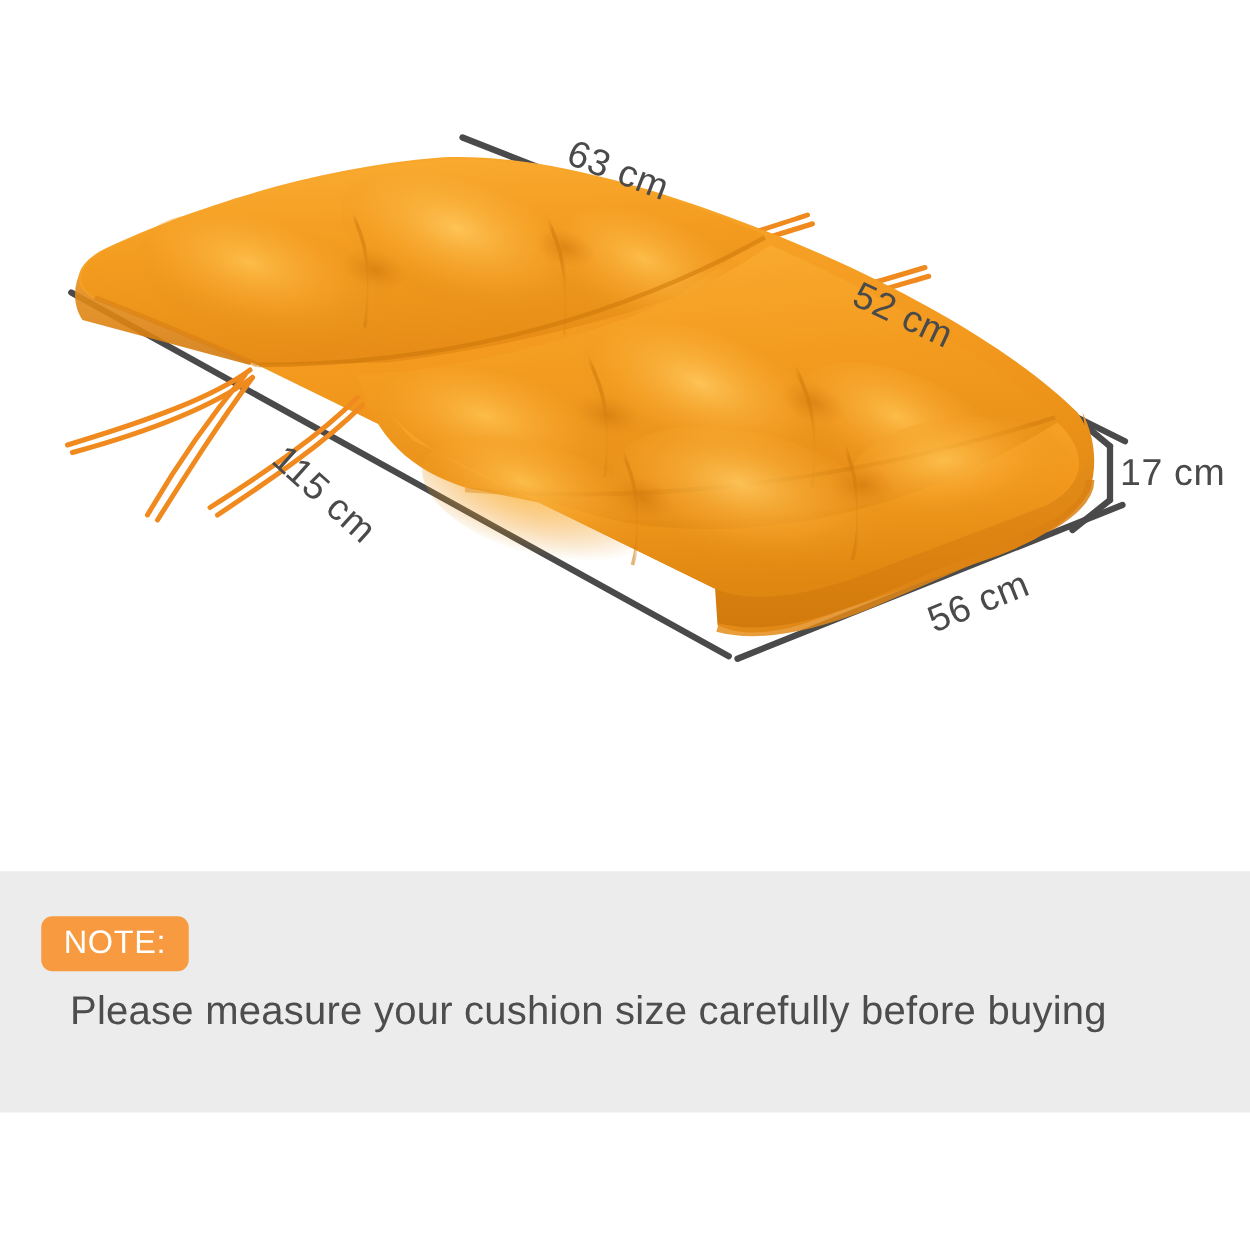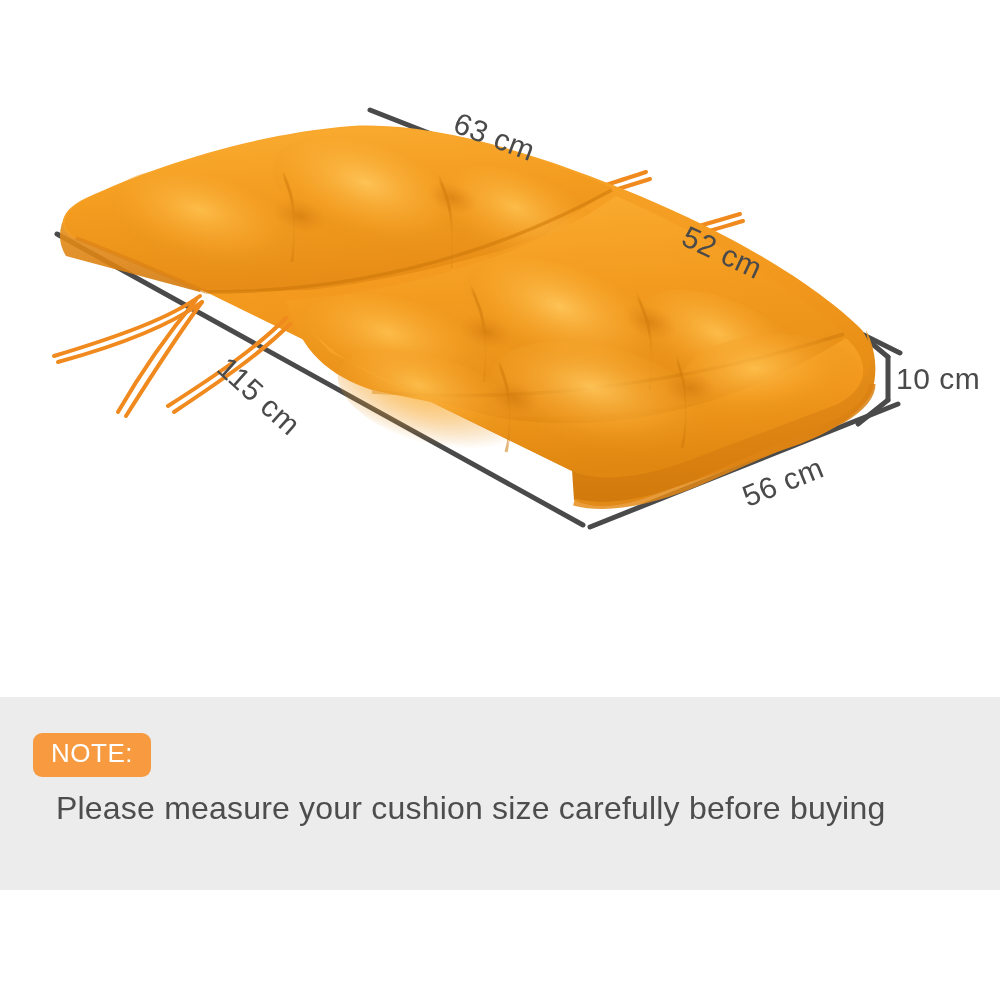--- a/index.html
+++ b/index.html
@@ -288,21 +288,21 @@
     </svg>
 
     <div class="dim-label" id="label-63">63 cm</div>
 
     <div class="dim-label" id="label-52">52 cm</div>
 
     <div class="dim-label" id="label-115">115 cm</div>
 
     <div class="dim-label" id="label-56">56 cm</div>
 
-    <div class="dim-label" id="label-10">10 cm</div>
+    <div class="dim-label" id="label-10">17 cm</div>
   </div>
 
   <div id="note-panel">
     <div id="note-badge">NOTE:</div>
     <div id="note-text">Please measure your cushion size carefully before buying</div>
   </div>
 
 </div>
 
 </body></html>

